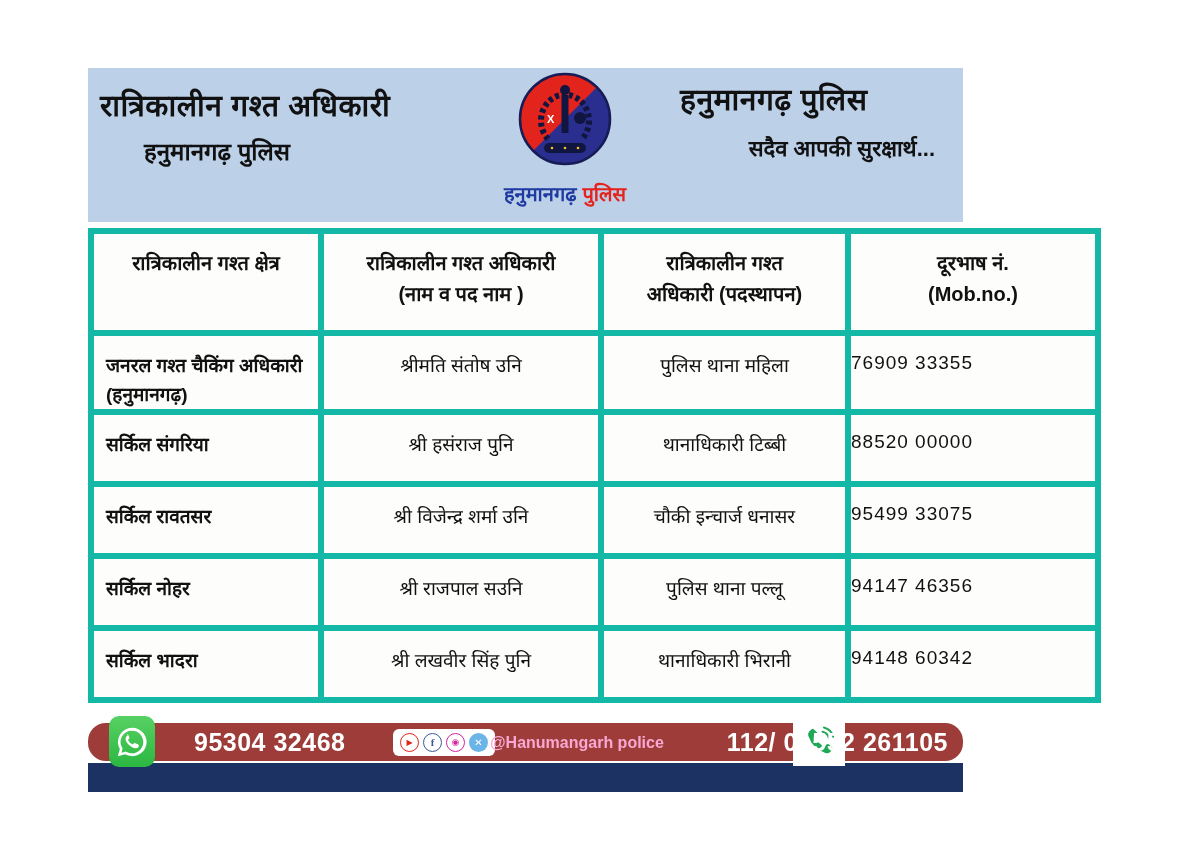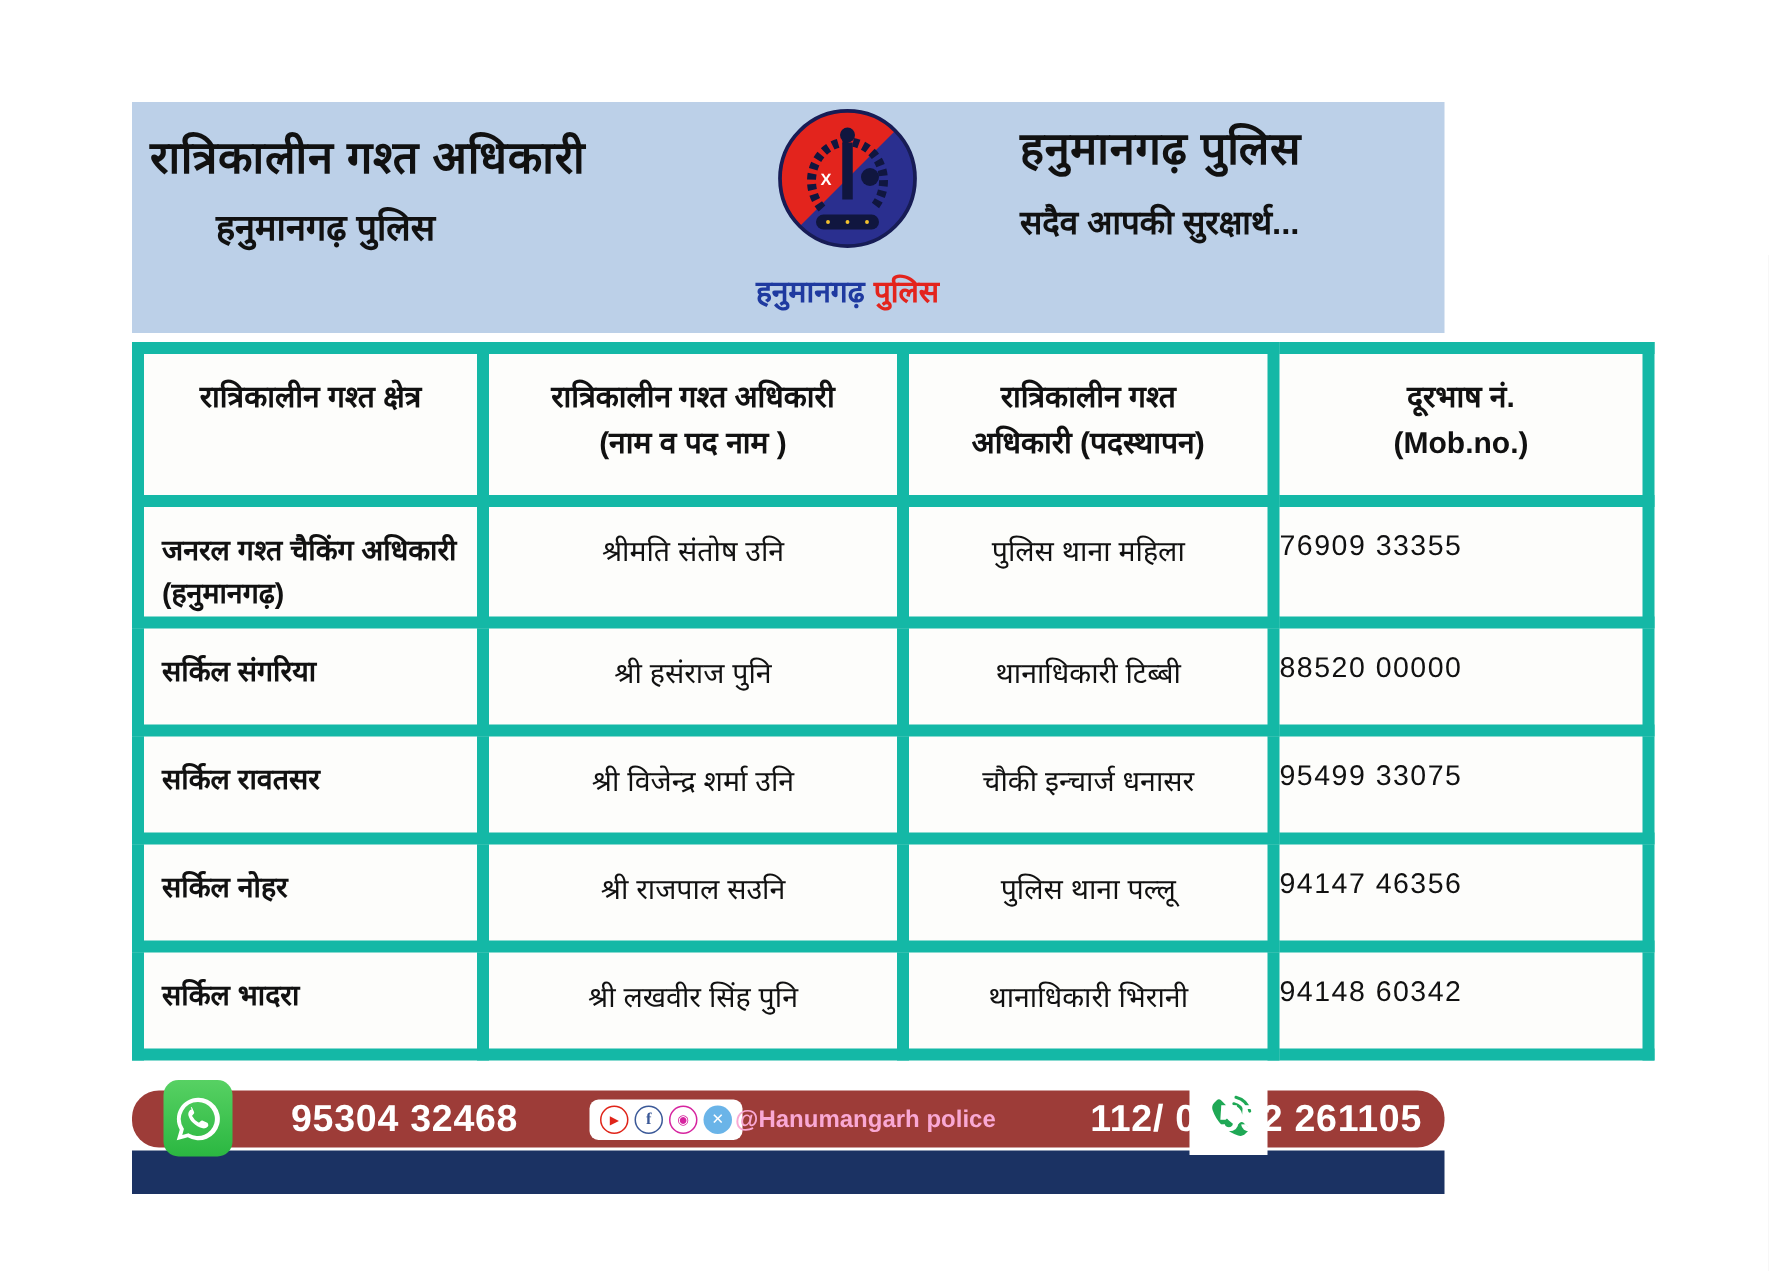--- a/index.html
+++ b/index.html
@@ -18,28 +18,28 @@
   .hdr-left{width:372px;padding:20px 0 0 12px;}
   .hdr-title{font-size:30px;font-weight:bold;letter-spacing:.5px;line-height:1.2;}
   .hdr-sub{font-size:24px;font-weight:bold;margin:10px 0 0 44px;}
   .hdr-center{width:210px;display:flex;flex-direction:column;align-items:center;padding-top:3px;}
   .logo{width:96px;height:96px;display:block;}
   .logo-caption{margin-top:13px;font-size:20px;font-weight:bold;white-space:nowrap;}
   .logo-caption .blue{color:var(--caption-blue,#1f3aa0);}
   .logo-caption .red{color:var(--caption-red,#e3241d);margin-left:6px;}
   .hdr-right{flex:1;padding:14px 28px 0 10px;display:flex;flex-direction:column;}
   .hdr-right .hdr-title{font-size:30px;}
-  .hdr-tagline{font-size:22px;font-weight:bold;text-align:left;margin-top:14px;}
+  .hdr-tagline{font-size:22px;font-weight:bold;text-align:right;margin-top:14px;}
   .hdr-date{font-size:22px;font-weight:bold;text-align:right;margin-top:8px;}
 
   
   table.roster{border-collapse:collapse;width:1007px;margin-top:6px;table-layout:fixed;background:#fdfdfb;}
   table.roster col.c1{width:230px;} table.roster col.c2{width:280px;}
   table.roster col.c3{width:247px;} table.roster col.c4{width:250px;}
-  table.roster th,table.roster td{border:8px solid #14b8a6;vertical-align:top;}
+  table.roster th,table.roster td{border:6px solid #14b8a6;vertical-align:top;}
   table.roster th{height:102px;font-size:20px;font-weight:bold;text-align:center;padding-top:14px;line-height:1.55;}
   table.roster td{height:72px;font-size:19px;padding-top:16px;}
   td.area-cell{font-weight:bold;text-align:left;padding-left:12px;padding-right:8px;line-height:1.5;padding-top:12px;border-radius:10px;}
   td.officer-cell,td.posting-cell{text-align:center;font-weight:normal;}
   td.mobile-cell{text-align:left;font-size:17px;letter-spacing:1px;padding-top:18px;}
 
   
   .footer-bar{position:relative;height:38px;background:var(--bar-maroon,#9d3c38);margin-top:20px;border-radius:18px;}
   .wa-badge{position:absolute;left:21px;top:-7px;width:46px;height:51px;border-radius:10px;
             background:linear-gradient(180deg,#57d163,#2bb741);display:flex;align-items:center;justify-content:center;}

